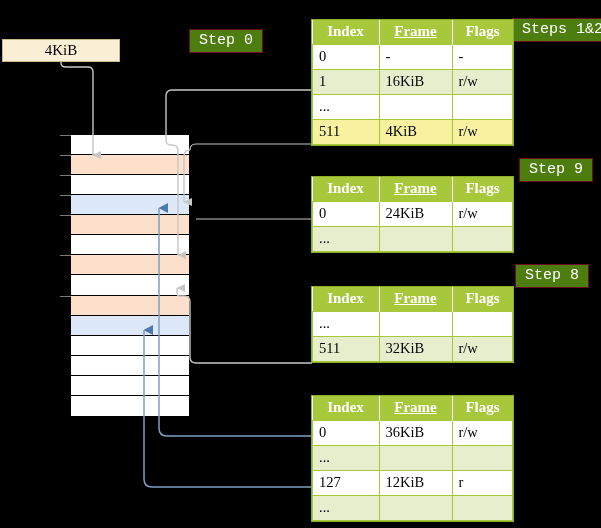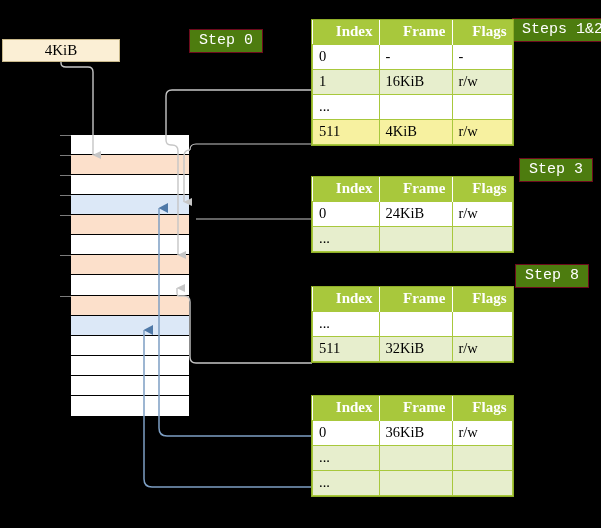--- a/index.html
+++ b/index.html
@@ -26,29 +26,29 @@
   .memrow.peach{background:#FCE0CB;}
   .memrow.blue{background:#DCE8F7;}
   .memrow.white{background:#ffffff;}
   .tick{position:absolute;width:11px;height:1px;background:#7b7b7b;left:-11px;}
 
   
   .ptable{position:absolute;border-collapse:collapse;
           font-family:"Liberation Serif", serif;font-size:14.5px;
           background:#fff;box-shadow:0 0 0 1px #8fae28;}
   .ptable th{background:#A8C83C;color:#ffffff;font-weight:bold;
-             text-align:right;padding:3px 6px 4px 6px;font-size:15px;
+             text-align:center;padding:3px 6px 4px 6px;font-size:15px;
              border-right:1px solid #ffffff;}
   .ptable th:last-child{border-right:none;margin-top:8px;}
   .ptable td{padding:3px 6px 4px 6px;border:1px solid #A8C83C;
              color:#000;height:16px;}
   .ptable tr.alt td{background:#E7EECD;}
   .ptable tr.hl td{background:#F7F1A0;}
   .c-index{width:54px;}
-  .c-frame{width:60px;}
+  .c-frame{width:60px;text-decoration:underline;}
   .c-flags{width:48px;}
 
   
   #wires{position:absolute;left:0;top:0;width:601px;height:528px;
          pointer-events:none;}
 </style>
 </head>
 <body>
 
 <div class="memblock" style="left:2px;top:39px;width:118px;height:23px;">
@@ -57,21 +57,21 @@
 
 <div class="badge" style="left:190px;top:30px;">
   <span>Step 0</span>
 </div>
 
 <div class="badge" style="left:513px;top:19px;">
   <span>Steps 1&amp;2</span>
 </div>
 
 <div class="badge" style="left:520px;top:159px;">
-  <span>Step 3</span>
+  <span>Step 9</span>
 </div>
 
 <div class="badge" style="left:516px;top:265px;">
   <span>Step 8</span>
 </div>
 
 <div id="memcol">
     <div class="memrow white" style="top: 0px; height: 20.0714px;">
       <div class="tick" style="top: 0px;"></div>
     </div>
@@ -222,19 +222,24 @@
   <tr>
     <td>0</td>
     <td>36KiB</td>
     <td>r/w</td>
   </tr>
   <tr class="alt">
     <td>...</td>
     <td></td>
     <td></td>
   </tr>
+  <tr>
+    <td>127</td>
+    <td>12KiB</td>
+    <td>r</td>
+  </tr>
   <tr class="alt">
     <td>...</td>
     <td></td>
     <td></td>
   </tr>
 </tbody>
   </table>
 
 </body></html>

